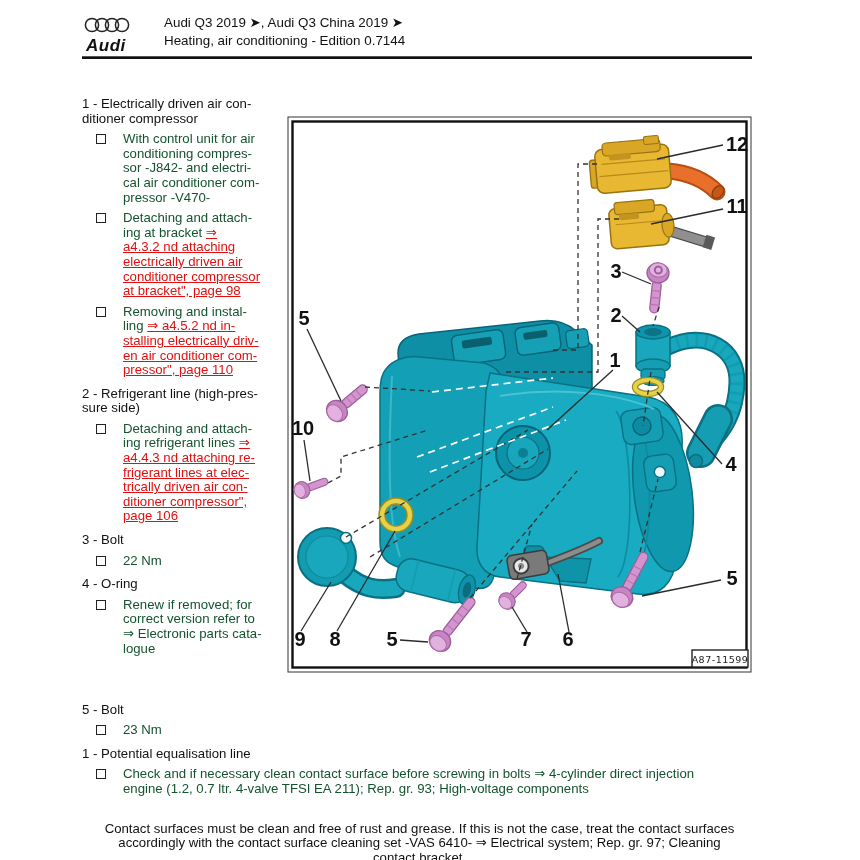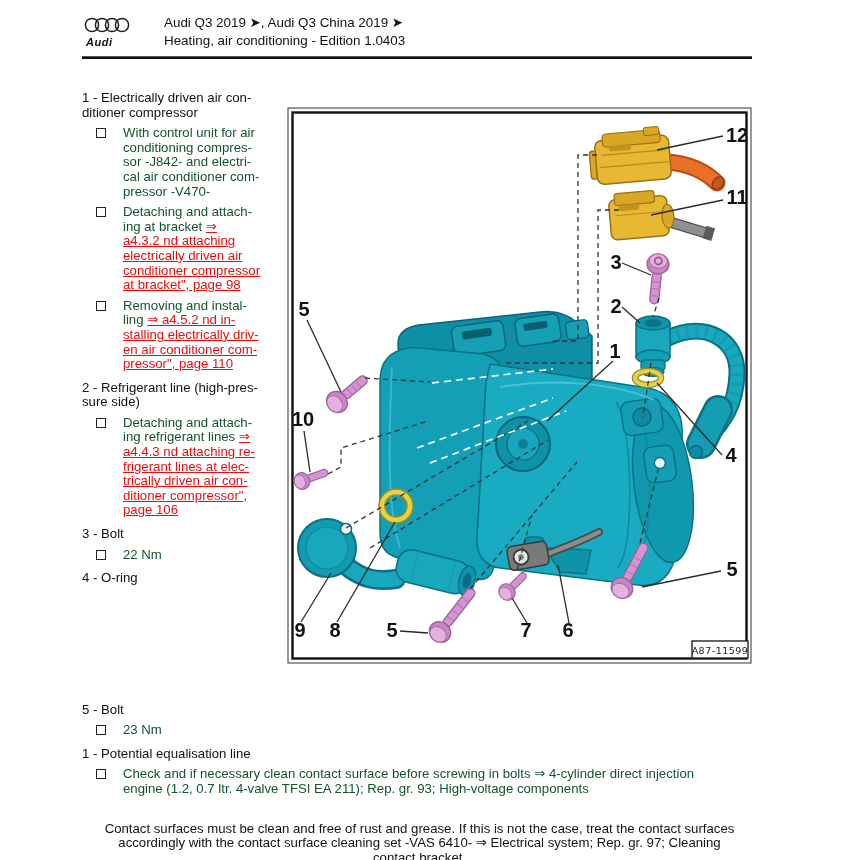--- a/index.html
+++ b/index.html
@@ -1,43 +1,43 @@
 <!DOCTYPE html>
 <html><head>
 <meta charset="utf-8">
 <style>
   html,body{margin:0;padding:0;background:#ffffff;}
   body{width:860px;height:860px;position:relative;overflow:hidden;
        font-family:"Liberation Sans","DejaVu Sans",sans-serif;color:#111;}
   
   .hdr{position:absolute;top:14px;left:82px;width:670px;}
   .hdr-logo{position:absolute;left:2px;top:2px;width:48px;}
-  .hdr-logo .word{display:block;font-size:11px;font-weight:bold;font-style:italic;
+  .hdr-logo .word{display:block;font-size:17px;font-weight:bold;font-style:italic;
                   letter-spacing:.5px;margin-top:-2px;margin-left:2px;}
   .hdr-text{margin-left:82px;font-size:13.4px;line-height:18px;}
   .rule{position:absolute;top:56px;left:82px;width:670px;height:0;
         border-top:1px solid #555;border-bottom:2px solid #111;}
   
   .plist{position:absolute;font-size:13.2px;line-height:14.6px;}
-  #parts-top{top:91px;left:82px;width:205px;}
+  #parts-top{top:97px;left:82px;width:205px;}
   #parts-bottom{top:703px;left:82px;width:675px;line-height:14.4px;}
   .item{margin-top:9px;}
   .item:first-child{margin-top:0;}
   .tline{white-space:nowrap;}
   .bullet{display:flex;align-items:flex-start;padding-left:14px;margin-top:6px;}
   .bullet .box{flex:0 0 auto;width:8px;height:8px;border:1.4px solid #222;
                margin-top:2px;background:#fff;}
   .bullet .btext{margin-left:17px;}
   .line{white-space:nowrap;}
   .link{color:#e01010;text-decoration:underline;cursor:pointer;}
   .plain{color:#14532d;}
   
   #footer-para{margin-top:26px;text-align:center;}
   
-  .fig{position:absolute;top:107px;left:287px;width:465px;height:557px;}
+  .fig{position:absolute;top:116px;left:287px;width:465px;height:557px;}
   .fig svg{display:block;}
   text.callout{font-family:"Liberation Sans","DejaVu Sans",sans-serif;
                font-size:20px;font-weight:bold;fill:#111;}
   text.figcode{font-family:"DejaVu Sans",sans-serif;font-size:9.5px;fill:#222;letter-spacing:.5px;}
 </style>
 </head>
 <body>
 
 <div class="hdr">
   <div class="hdr-logo">
@@ -46,21 +46,21 @@
         <circle cx="8" cy="9" r="6.6"></circle>
           <circle cx="18" cy="9" r="6.6"></circle>
         <circle cx="28" cy="9" r="6.6"></circle>
           <circle cx="38" cy="9" r="6.6"></circle>
       </g>
     </svg>
     <span class="word">Audi</span>
   </div>
   <div class="hdr-text">
     <div>Audi Q3 2019 ➤, Audi Q3 China 2019 ➤</div>
-    <div>Heating, air conditioning - Edition 1.0403</div>
+    <div>Heating, air conditioning - Edition 0.7144</div>
   </div>
 </div>
 <div class="rule"></div>
 
 <div id="parts-top" class="plist">
     <div class="item">
       <div class="tline">1 - Electrically driven air con-</div>
       <div class="tline">ditioner compressor</div>
       <div class="bullet">
         <span class="box"></span>
@@ -114,20 +114,29 @@
       <div class="tline">3 - Bolt</div>
       <div class="bullet">
         <span class="box"></span>
         <div class="btext">
           <div class="line"><span class="plain">22 Nm</span></div>
         </div>
       </div>
     </div>
     <div class="item">
       <div class="tline">4 - O-ring</div>
+      <div class="bullet">
+        <span class="box"></span>
+        <div class="btext">
+          <div class="line"><span class="plain">Renew if removed; for</span></div>
+          <div class="line"><span class="plain">correct version refer to</span></div>
+          <div class="line"><span class="plain">⇒ Electronic parts cata-</span></div>
+          <div class="line"><span class="plain">logue</span></div>
+        </div>
+      </div>
     </div>
   </div>
 
 <div id="parts-bottom" class="plist">
 <div class="item">
       <div class="tline">5 - Bolt</div>
       <div class="bullet">
         <span class="box"></span>
         <div class="btext">
           <div class="line"><span class="plain">23 Nm</span></div>

